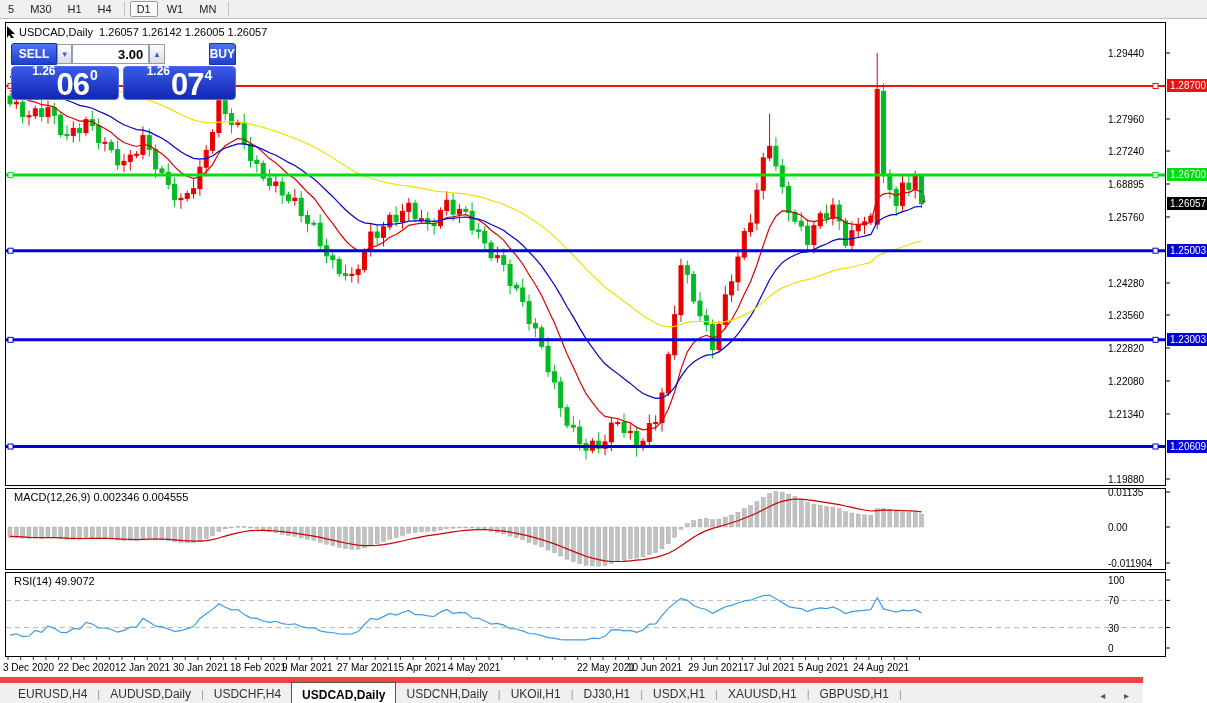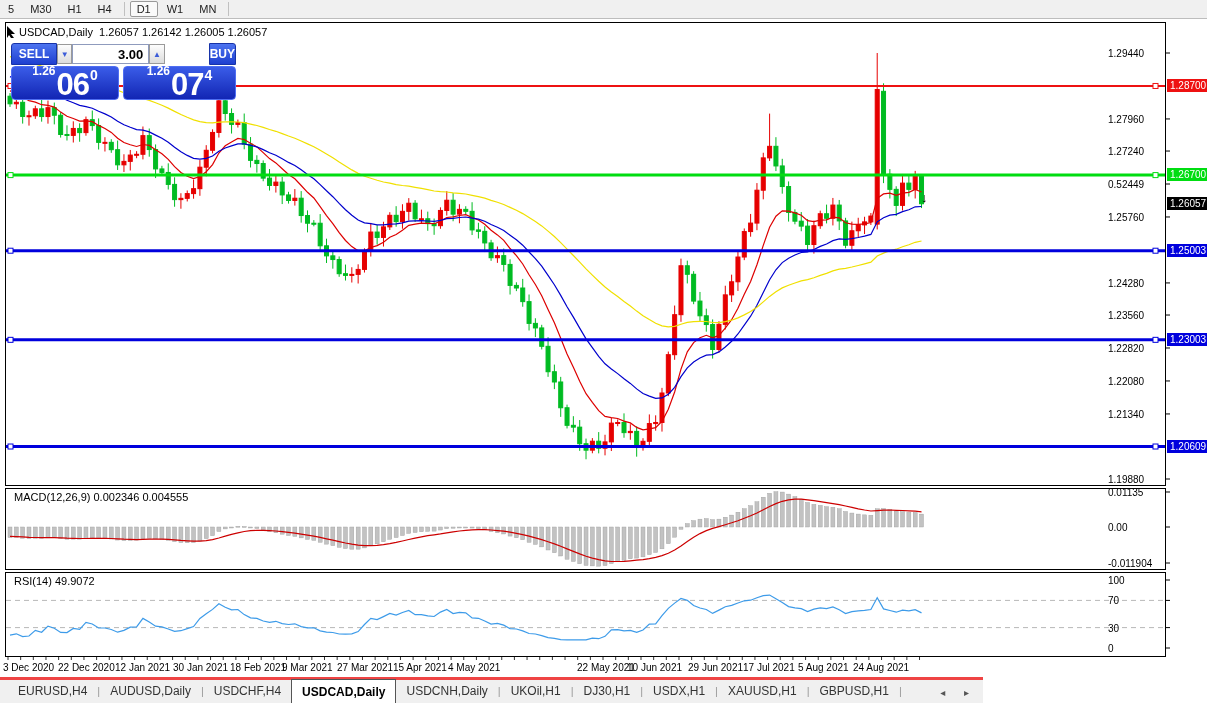--- a/index.html
+++ b/index.html
@@ -44,22 +44,22 @@
              color:#000;text-align:right;padding:2px 5px 0 0;margin:1px 0;}
   .tw-row2{display:flex;margin-top:1px;}
   .price-box{background:linear-gradient(#3a5ce8,#1226b4);border:1px solid #4f6ef2;border-radius:4px;
              color:#fff;display:flex;align-items:flex-end;justify-content:center;height:34px;padding-bottom:1px;}
   .price-box.sell{width:108px;margin-right:4px;}
   .price-box.buy{width:113px;}
   .pb-prefix{font-size:12px;font-weight:bold;margin-bottom:20px;}
   .pb-big{font-size:31px;font-weight:bold;line-height:27px;margin:0 1px;letter-spacing:-1px;}
   .pb-sup{font-size:14px;font-weight:bold;margin-bottom:15px;}
   
-  .tabbar{position:absolute;left:0;top:677px;width:983px;height:26px;background:#f0f0f0;
-          border-top:3px solid #ef4444;display:flex;align-items:stretch;padding-left:8px;}
+  .tabbar{position:absolute;left:0;top:677px;width:1143px;height:26px;background:#f0f0f0;
+          border-top:6px solid #ef4444;display:flex;align-items:stretch;padding-left:8px;}
   .tab{font-size:12px;color:#333;padding:4px 10px 0 10px;white-space:nowrap;}
   .tab.active{background:#fff;border:1px solid #555;border-bottom:none;font-weight:bold;
               color:#000;margin-top:-1px;padding-top:5px;}
   .tab-sep{color:#999;font-size:11px;padding-top:5px;}
   .tab-scroll{position:absolute;right:6px;top:7px;font-size:10px;color:#555;letter-spacing:8px;}
 </style>
 </head>
 <body>
 
 <div class="window">
@@ -683,21 +683,21 @@
 
   <div class="ind-label" id="macd-label">MACD(12,26,9) 0.002346 0.004555</div>
   <div class="ind-label" id="rsi-label">RSI(14) 49.9072</div>
 
   <div class="cursor-arrow">↓</div>
 
   <div id="price-axis">
       <div class="axis-label" style="top: 48px;">1.29440</div>
       <div class="axis-label" style="top: 113.95px;">1.27960</div>
       <div class="axis-label" style="top: 146.033px;">1.27240</div>
-      <div class="axis-label" style="top: 179.008px;">0.52449</div>
+      <div class="axis-label" style="top: 179.008px;">1.68895</div>
       <div class="axis-label" style="top: 211.983px;">1.25760</div>
       <div class="axis-label" style="top: 277.933px;">1.24280</div>
       <div class="axis-label" style="top: 310.017px;">1.23560</div>
       <div class="axis-label" style="top: 342.992px;">1.22820</div>
       <div class="axis-label" style="top: 375.967px;">1.22080</div>
       <div class="axis-label" style="top: 408.941px;">1.21340</div>
       <div class="axis-label" style="top: 474px;">1.19880</div>
       <div class="axis-badge" style="top: 78.9749px; background: rgb(238, 17, 17);">1.28700</div>
       <div class="axis-badge" style="top: 168.096px; background: rgb(0, 221, 17);">1.26700</div>
       <div class="axis-badge" style="top: 243.716px; background: rgb(0, 0, 221);">1.25003</div>

